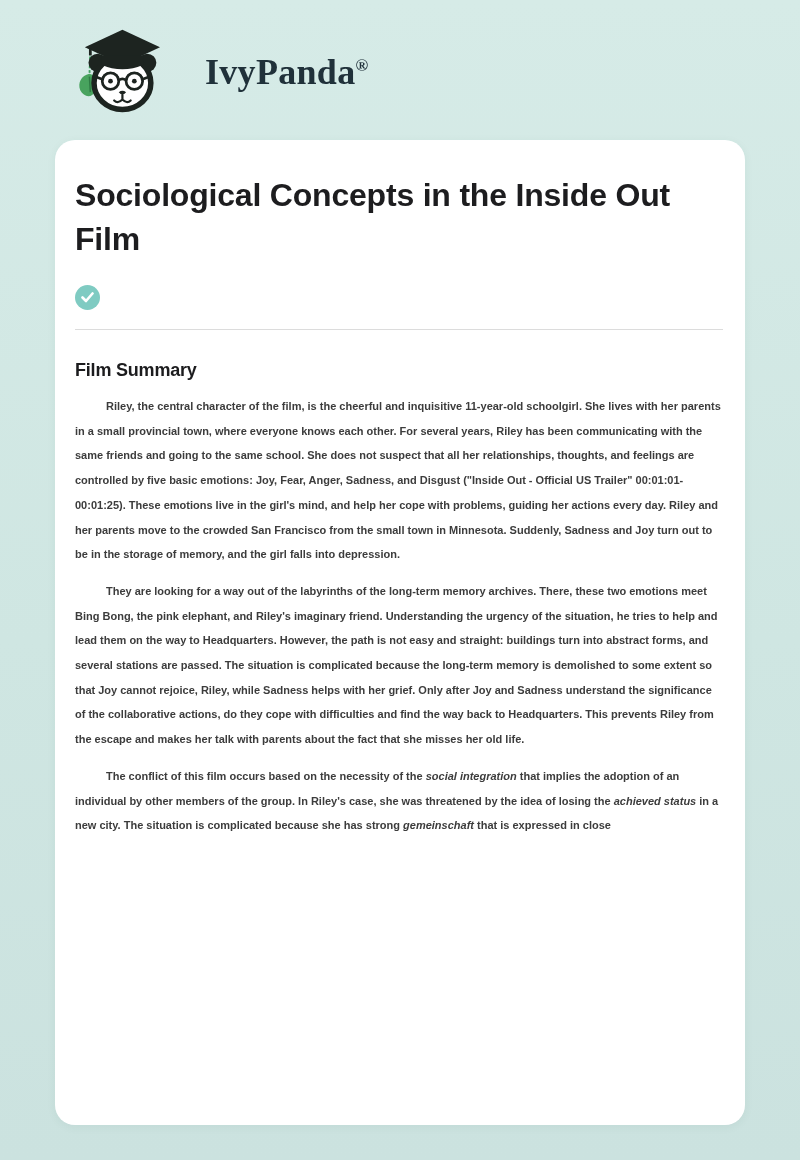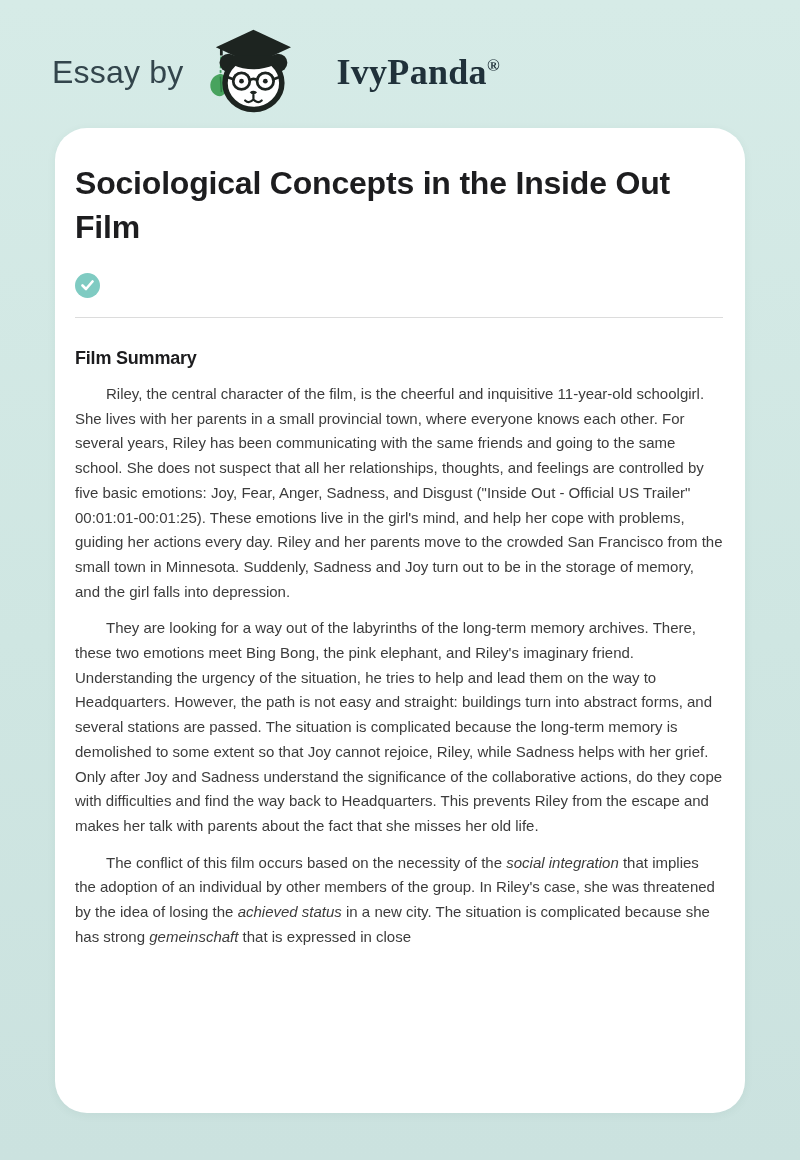--- a/index.html
+++ b/index.html
@@ -41,23 +41,23 @@
   }
   .brand-name sup {
     font-size: 17px;
     vertical-align: super;
     line-height: 0;
   }
   
   .card {
     width: 690px;
     min-height: 985px;
-    margin: 10px auto 0 auto;
+    margin: 22px auto 0 auto;
     background: #ffffff;
-    border-radius: 32px;
+    border-radius: 20px;
     padding: 34px 22px 40px 20px;
     box-shadow: 0 2px 10px rgba(40, 80, 75, 0.06);
   }
   .article-title {
     font-size: 32px;
     line-height: 1.36;
     font-weight: 700;
     color: #1d1d1f;
     letter-spacing: -0.2px;
   }
@@ -90,35 +90,35 @@
   }
   
   .article-sections h2 {
     font-size: 18px;
     font-weight: 700;
     color: #1c1c1e;
     margin: 30px 0 13px 0;
     letter-spacing: -0.2px;
   }
   .article-sections p {
-    font-size: 15px;
+    font-size: 11px;
     line-height: 24.7px;
     color: #3c3c3c;
     text-indent: 31px;
     margin: 12px 0 12px 0;
+    font-weight: bold;
   }
   .article-sections p em {
     font-style: italic;
   }
 </style>
 </head>
 <body>
 
 <header class="site-header">
-  <span class="essay-by">Essay by</span>
 
   <span class="logo-wrap">
     <svg viewBox="0 0 100 96" width="92" height="88">
 
       <path d="M22 26 L21 52" stroke="#3f9e5f" stroke-width="2" stroke-dasharray="3 2" fill="none"></path>
 
       <path d="M21 50 C 12 52 8 60 11 68 C 14 74 20 76 24 73 C 30 69 31 58 27 52 Z" fill="#48a35e"></path>
       <path d="M21 53 L22 70" stroke="#2e7a44" stroke-width="1.6" fill="none"></path>
 
       <circle cx="30" cy="38" r="10" fill="#1d2420"></circle>

